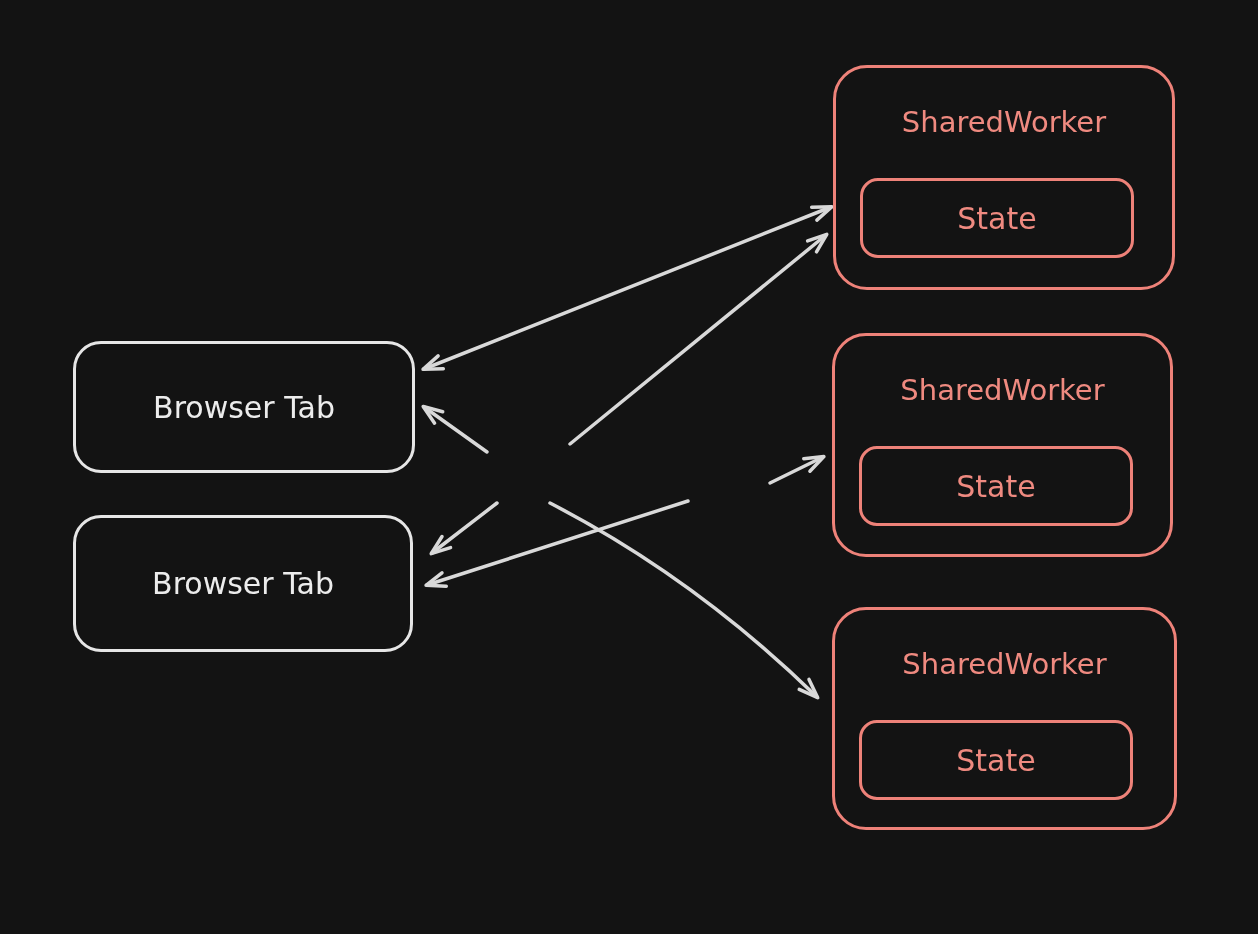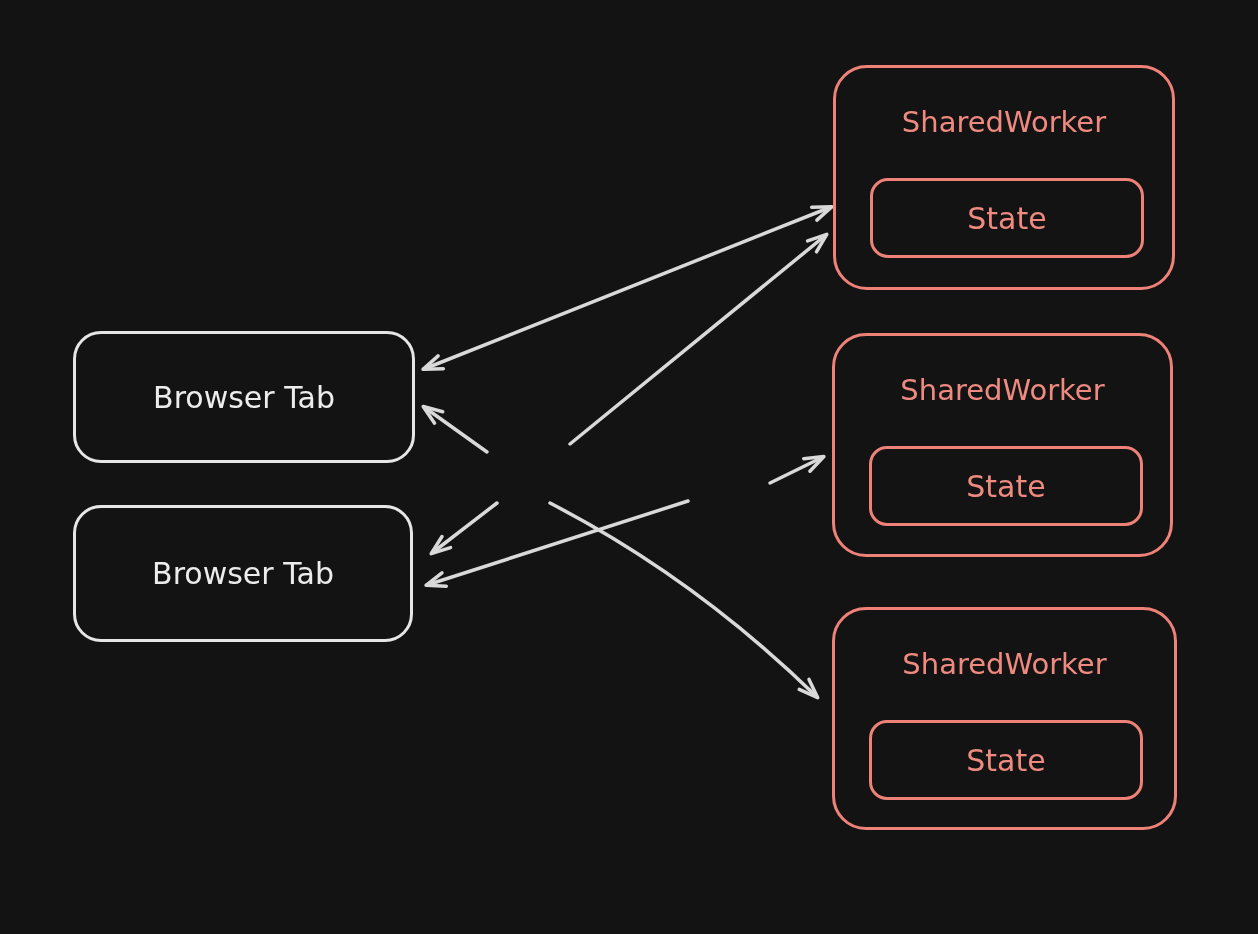--- a/index.html
+++ b/index.html
@@ -32,20 +32,21 @@
   }
 
   .node { position: absolute; }
 
   .tab {
     border: 3.5px solid var(--tab-stroke, #e6e6e6);
     border-radius: 28px;
     display: flex;
     align-items: center;
     justify-content: center;
+    margin-top: 10px;
   }
   .tab-label {
     color: var(--tab-text, #ececec);
     font-size: 30px;
     white-space: nowrap;
   }
 
   .worker {
     border: 3.5px solid var(--worker-stroke, #ee8279);
     border-radius: 34px;
@@ -54,21 +55,21 @@
     position: absolute;
     left: 0; right: 0;
     top: 37px;
     text-align: center;
     color: var(--worker-text, #ef8a80);
     font-size: 29px;
     white-space: nowrap;
   }
   .state {
     position: absolute;
-    left: 34px;
+    left: 24px;
     top: 110px;
     width: 274px;
     height: 80px;
     border: 3.5px solid var(--worker-stroke, #ee8279);
     border-radius: 18px;
     display: flex;
     align-items: center;
     justify-content: center;
   }
   .state-label {

